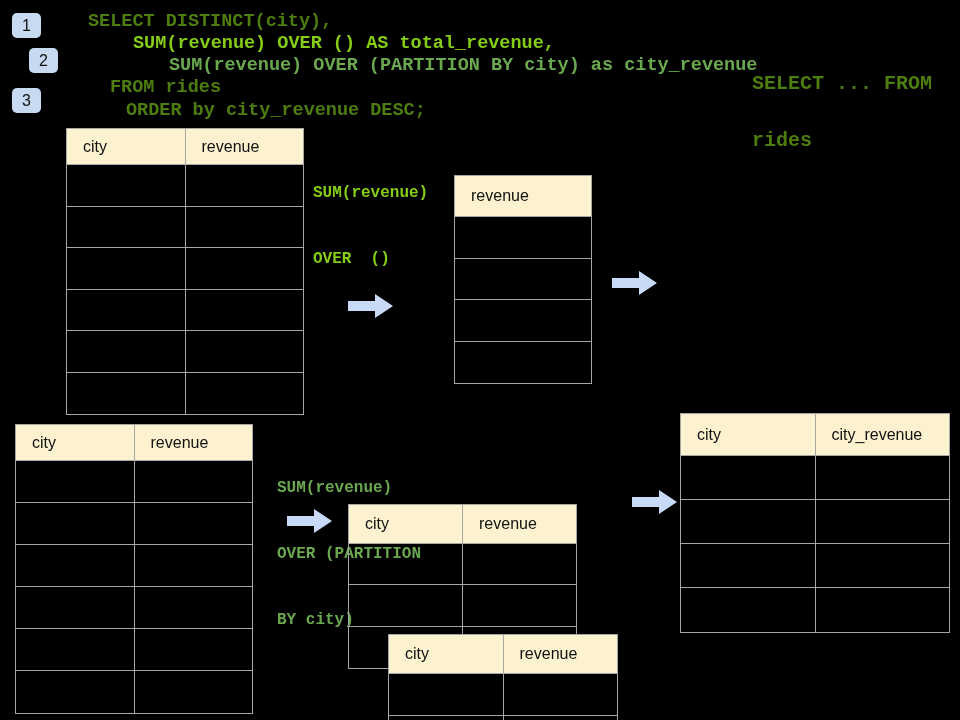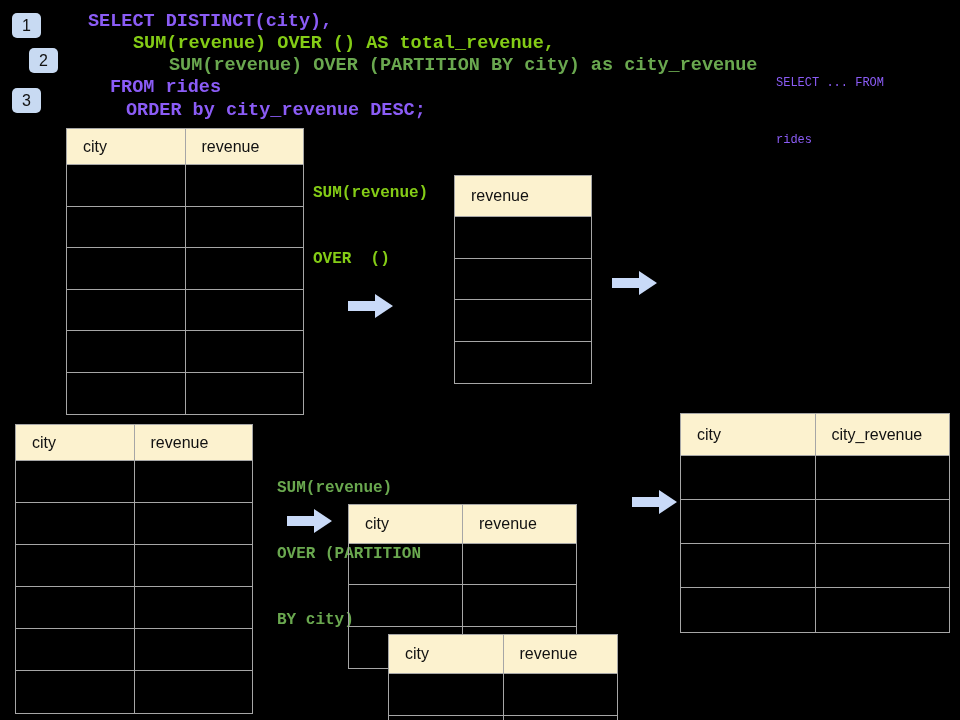--- a/index.html
+++ b/index.html
@@ -14,31 +14,31 @@
     text-align:center;font-family:"Liberation Sans",sans-serif;
   }
   #badge1{left:12px;top:13px;}
   #badge2{left:29px;top:48px;}
   #badge3{left:12px;top:88px;}
   
   .code{
     position:absolute;font-family:"Liberation Mono",monospace;
     font-weight:bold;font-size:18.5px;line-height:22px;white-space:pre;
   }
-  .purple{color:#8b5cf6;}
+  .purple{color:#4d7c0f;}
   .red{color:#84cc16;}
   .green{color:#6AA84F;}
   #codeL1{left:88px;top:11px;}
   #codeL2{left:133px;top:33px;}
   #codeL3{left:133px;top:55px;margin-left:36px;}
   #codeL4{left:110px;top:61px;margin-top:16px;}
   #codeL5{left:126px;top:100px;}
   .note{
     position:absolute;font-family:"Liberation Mono",monospace;
-    font-weight:normal;font-size:12px;line-height:19px;white-space:pre;margin-left:24px;
+    font-weight:bold;font-size:20px;line-height:19px;white-space:pre;
   }
   #sideNote{left:752px;top:36px;}
   .ann{
     position:absolute;font-family:"Liberation Mono",monospace;
     font-weight:bold;font-size:16px;line-height:22px;white-space:pre;
   }
   #annTotal{left:313px;top:138px;}
   #annPartition{left:277px;top:433px;}
   
   .diagram-table{

